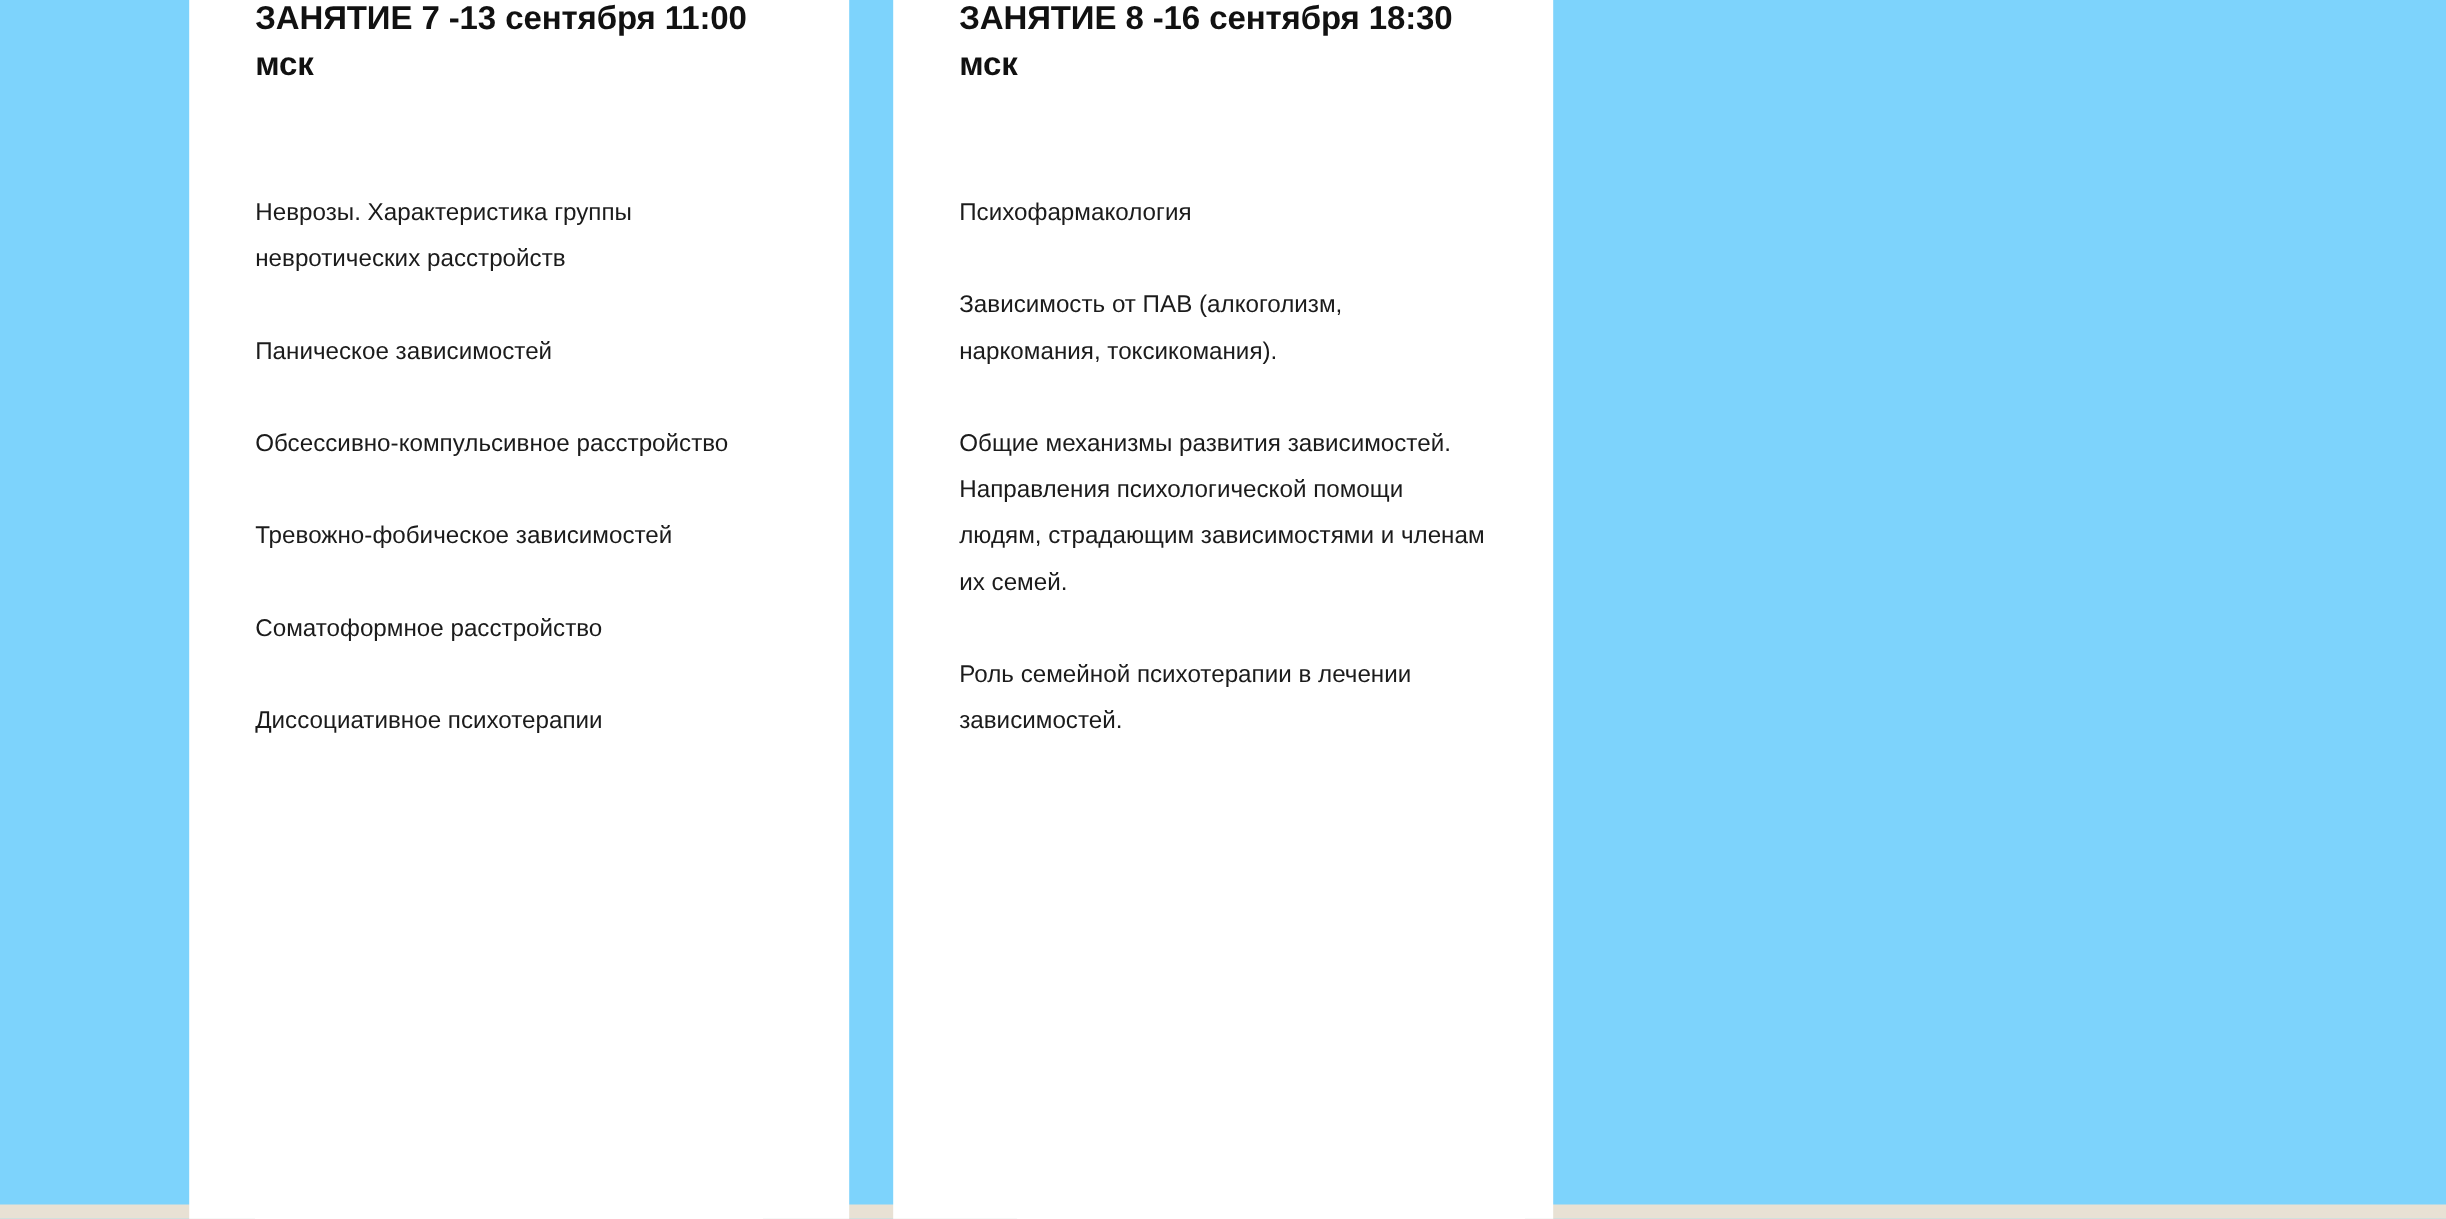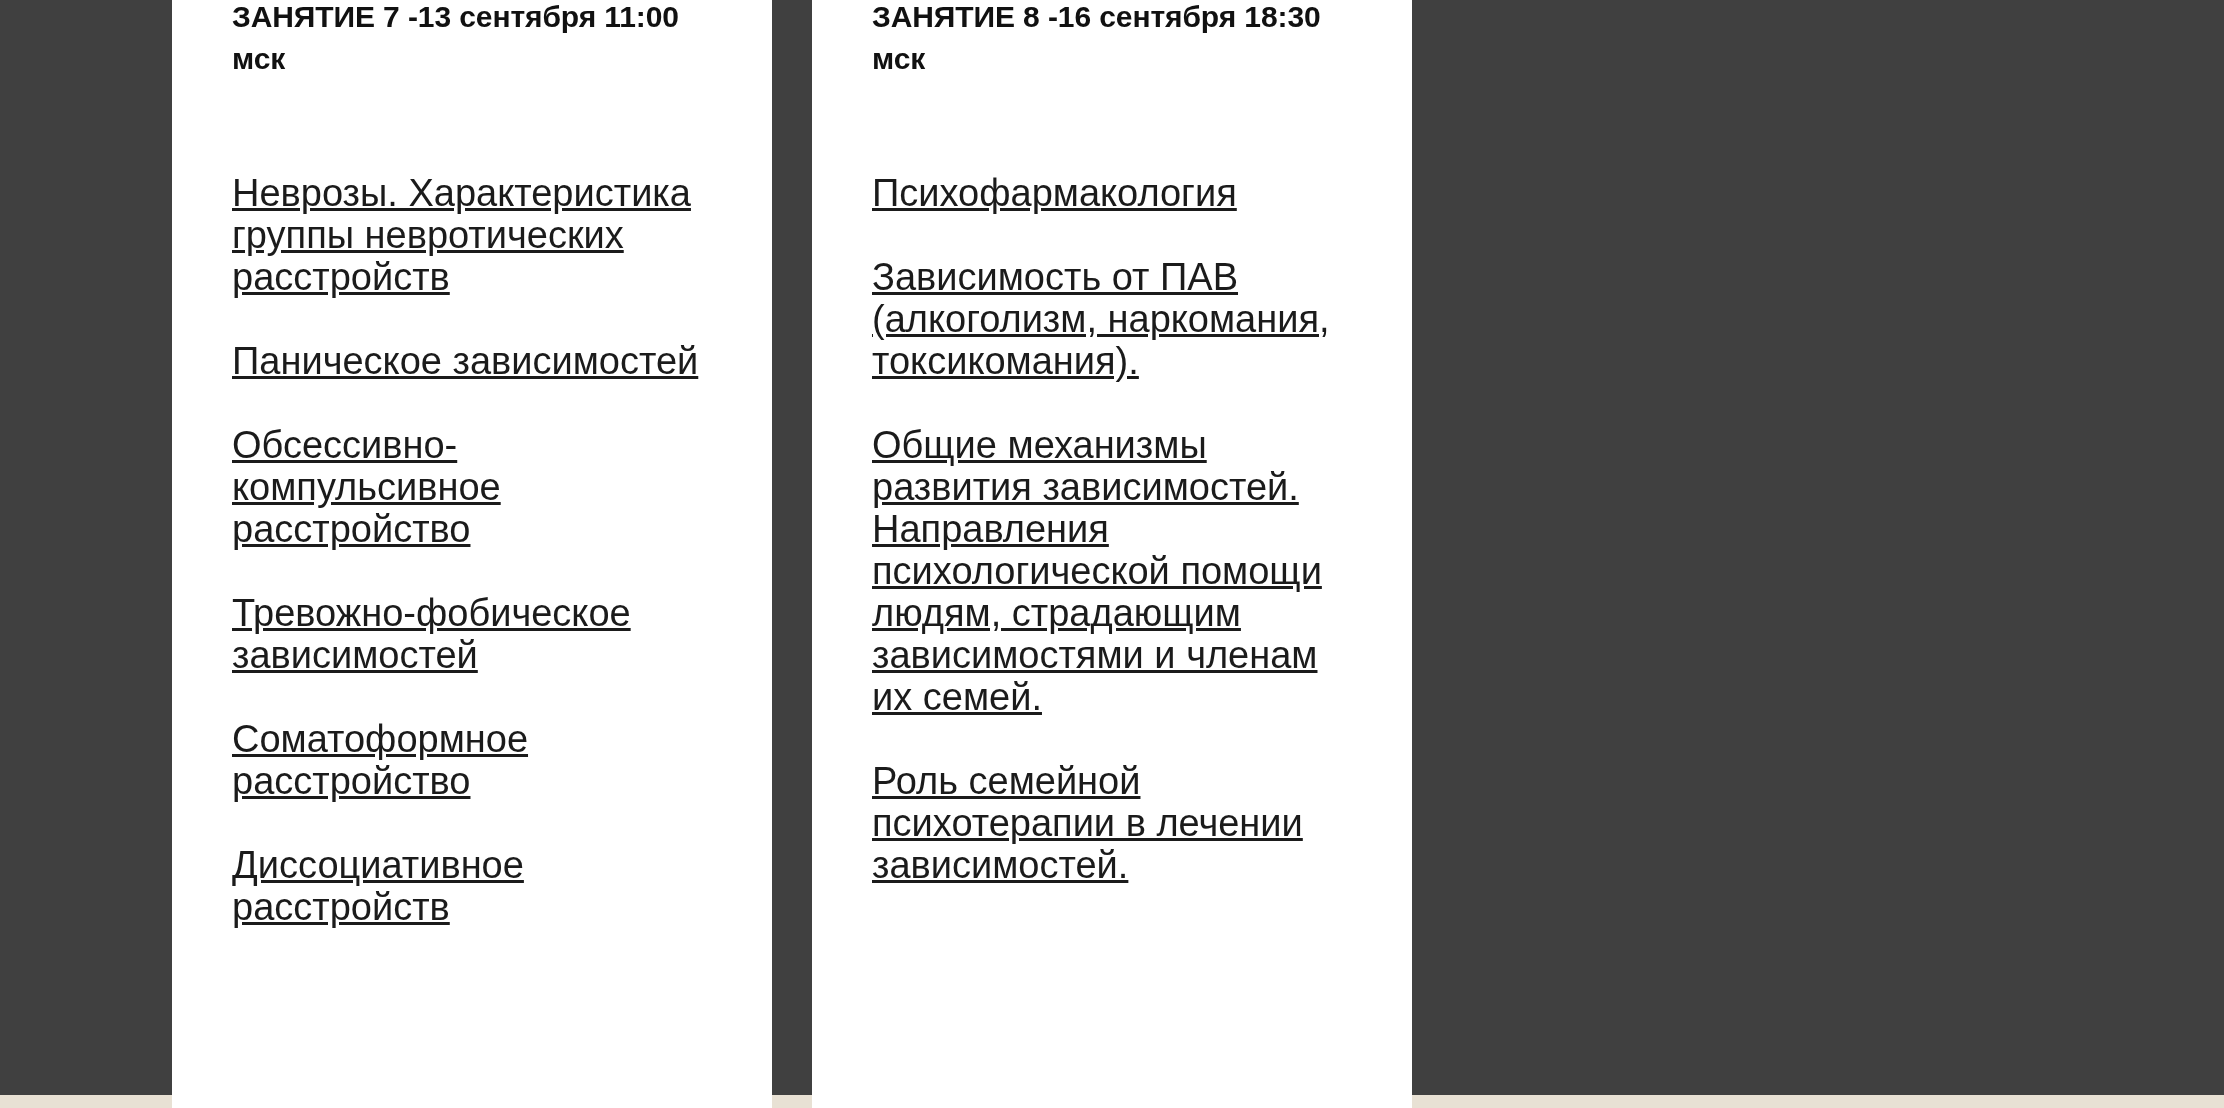--- a/index.html
+++ b/index.html
@@ -14,21 +14,21 @@
     overflow: hidden;
     background: #e8e1d4;
     font-family: "Liberation Sans", "DejaVu Sans", sans-serif;
     -webkit-font-smoothing: antialiased;
   }
 
   .page {
     position: relative;
     width: 2224px;
     height: 1095px;
-    background: #404040;
+    background: #7dd3fc;
   }
 
   
   .cards-strip {
     position: absolute;
     left: 172px;
     top: 0;
     display: flex;
     flex-direction: row;
     align-items: stretch;
@@ -60,25 +60,24 @@
   }
 
   .session-body {
     margin: 0;
     padding: 0;
     list-style: none;
   }
 
   .topic {
     margin: 0;
-    font-size: 38px;
+    font-size: 22px;
     line-height: 42px;
     color: #1b1b1b;
     font-weight: 400;
-    text-decoration: underline;
   }
 
   
   .topic + .topic {
     margin-top: 42px;
   }
 
   
   .session-body {
     margin-top: 88px;
@@ -92,21 +91,21 @@
   <div class="cards-strip">
 
     <section class="session-card">
       <h2 class="session-heading">ЗАНЯТИЕ 7 -13 сентября 11:00 мск</h2>
       <div class="session-body">
         <p class="topic">Неврозы. Характеристика группы невротических расстройств</p>
         <p class="topic">Паническое зависимостей</p>
         <p class="topic">Обсессивно-компульсивное расстройство</p>
         <p class="topic">Тревожно-фобическое зависимостей</p>
         <p class="topic">Соматоформное расстройство</p>
-        <p class="topic">Диссоциативное расстройств</p>
+        <p class="topic">Диссоциативное психотерапии</p>
       </div>
     </section>
 
     <section class="session-card">
       <h2 class="session-heading">ЗАНЯТИЕ 8 -16 сентября 18:30 мск</h2>
       <div class="session-body">
         <p class="topic">Психофармакология</p>
         <p class="topic">Зависимость от ПАВ (алкоголизм, наркомания, токсикомания).</p>
         <p class="topic">Общие механизмы развития зависимостей. Направления психологической помощи людям, страдающим зависимостями и членам их семей.</p>
         <p class="topic">Роль семейной психотерапии в лечении зависимостей.</p>

